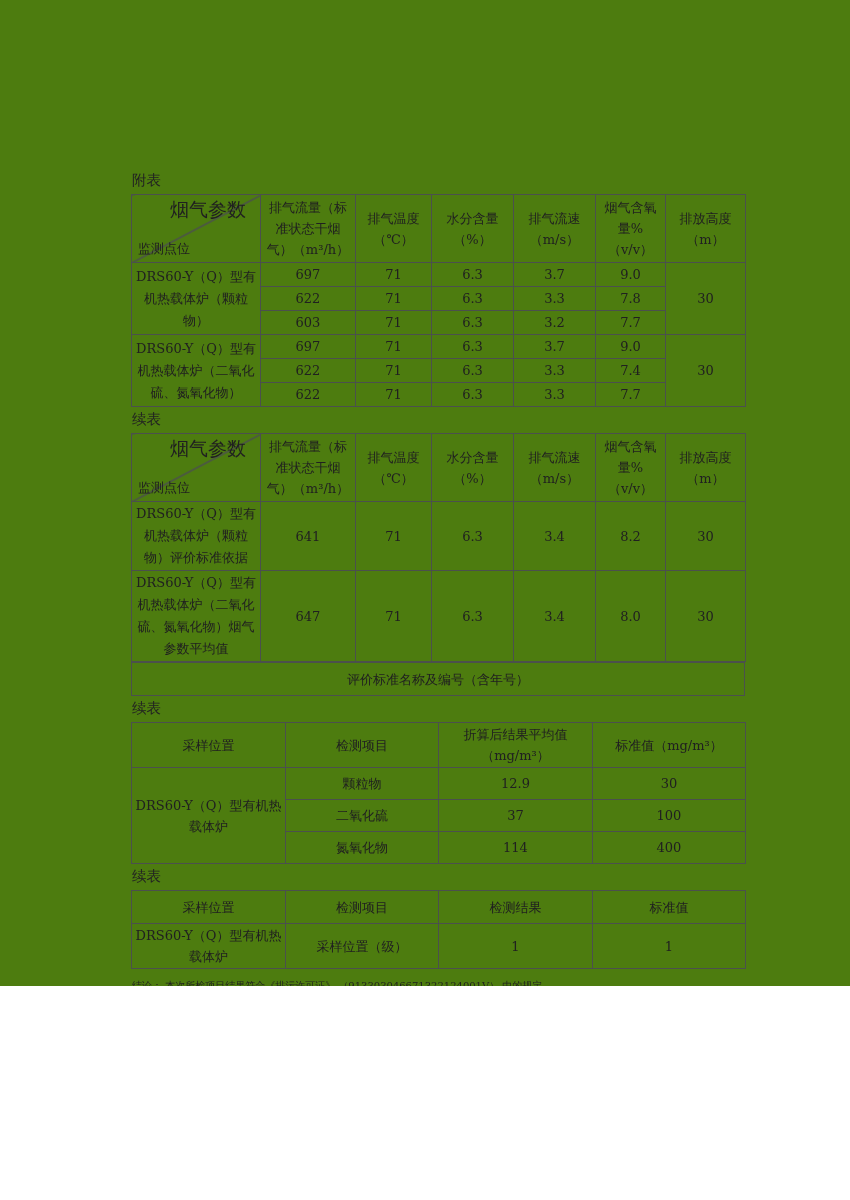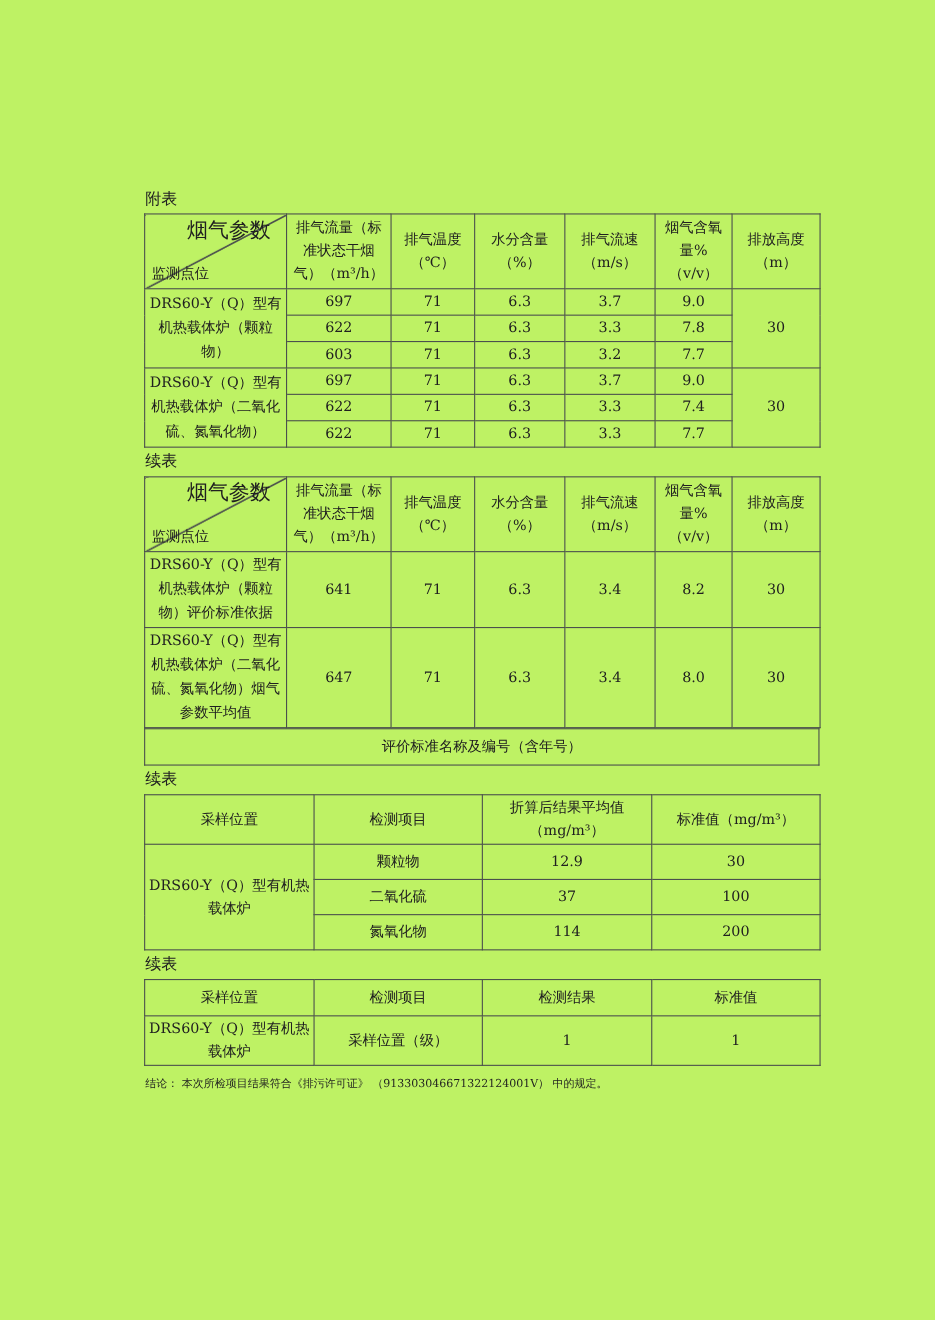--- a/index.html
+++ b/index.html
@@ -1,20 +1,20 @@
 <!DOCTYPE html>
 <html><head>
 <meta charset="utf-8">
 <style>
   html,body { margin:0; padding:0; }
   body { background:#ffffff; }
   .page {
     position:relative;
-    width:850px; height:1200px;
-    background:#bef264;
+    width:850px; height:986px;
+    background:#4d7c0f;
     font-family:"DejaVu Serif","Liberation Serif",serif;
     color:#1f1f1f;
     overflow:hidden;
   }
   .content { position:absolute; left:131px; top:168px; width:614px; }
   .sec-label { font-size:14.5px; margin:3px 0 4px 1px; color:#222; }
   table { border-collapse:collapse; width:614px; table-layout:fixed; }
   td {
     border:1px solid #4b504d;
     text-align:center; vertical-align:middle;
@@ -223,21 +223,21 @@
           <td>30</td>
         </tr>
         <tr class="r4">
           <td>二氧化硫</td>
           <td>37</td>
           <td>100</td>
         </tr>
         <tr class="r4">
           <td>氮氧化物</td>
           <td>114</td>
-          <td>200</td>
+          <td>400</td>
         </tr>
       </tbody>
     </table>
 
     <div class="sec-label">续表</div>
 
     <table class="res">
       <colgroup>
         <col style="width:154px">
           <col style="width:153px">

